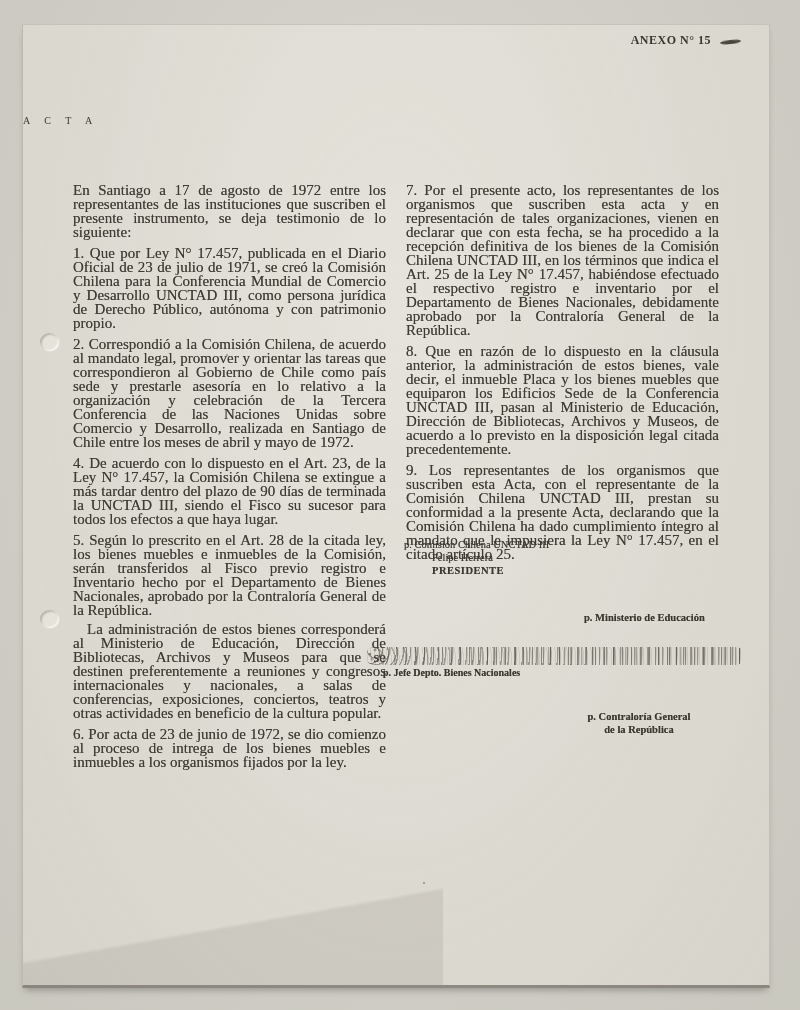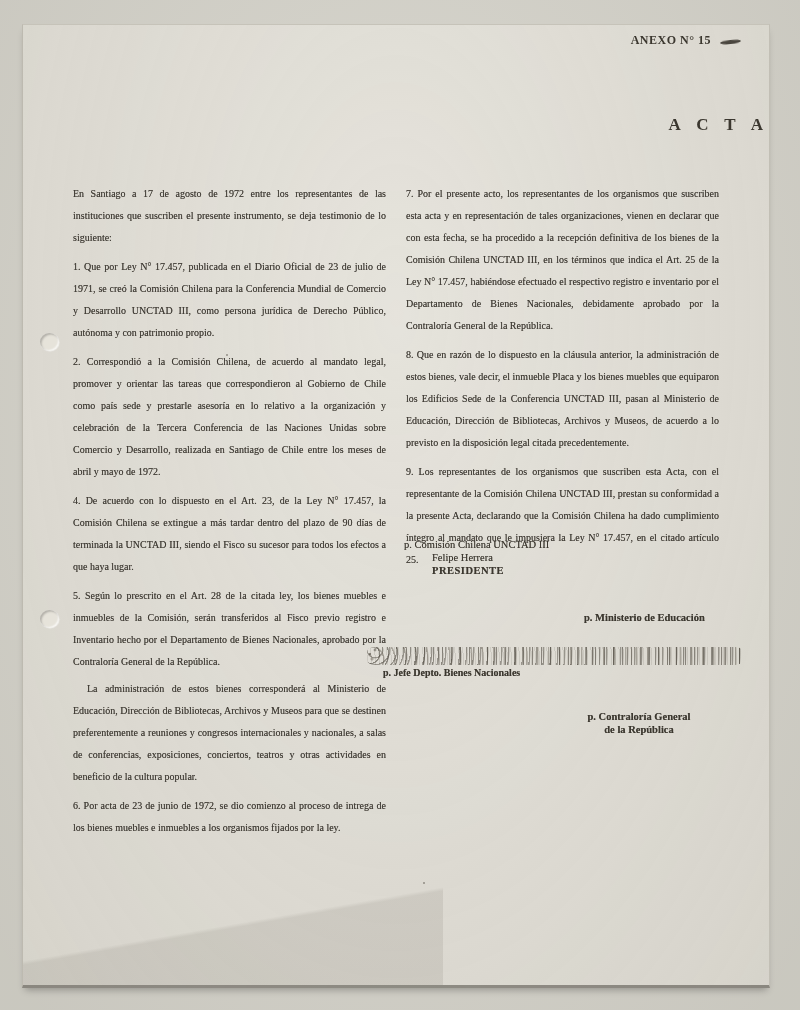--- a/index.html
+++ b/index.html
@@ -28,26 +28,26 @@
   .fold-shade{
     position:absolute;left:0;bottom:0;width:420px;height:130px;
     background:linear-gradient(170deg, rgba(0,0,0,0) 52%, rgba(125,120,110,0.16) 54%);
     pointer-events:none;
   }
   .annex{
     position:absolute;top:8px;right:58px;
     font-size:12px;font-weight:bold;letter-spacing:0.5px;color:#3b372f;
   }
   .title{
-    position:absolute;top:90px;left:0;width:100%;text-align:right;
-    font-size:17px;letter-spacing:6px;color:#3b372f;font-weight:bold;
+    position:absolute;top:90px;left:0;width:100%;text-align:left;
+    font-size:10px;letter-spacing:6px;color:#3b372f;font-weight:normal;
   }
   .col{
     position:absolute;top:158px;color:#3f3b34;
-    font-size:10px;line-height:22px;text-align:justify;
+    font-size:15px;line-height:14px;text-align:justify;
     text-shadow:0 0 0.5px rgba(63,59,52,0.65);
   }
   .col-left{left:50px;width:313px;}
   .col-right{left:383px;width:313px;}
   .para{margin:0 0 7px 0;}
   .para.indent{text-indent:14px;margin-top:-2px;font-family:Liberation Serif, serif;}
   .sig{position:absolute;color:#3b372f;font-size:10.5px;line-height:13px;
        text-shadow:0 0 0.5px rgba(59,55,47,0.6);}
   .sig-commission{left:381px;top:513px;width:230px;}
   .sig-commission .l1{text-align:left;}

